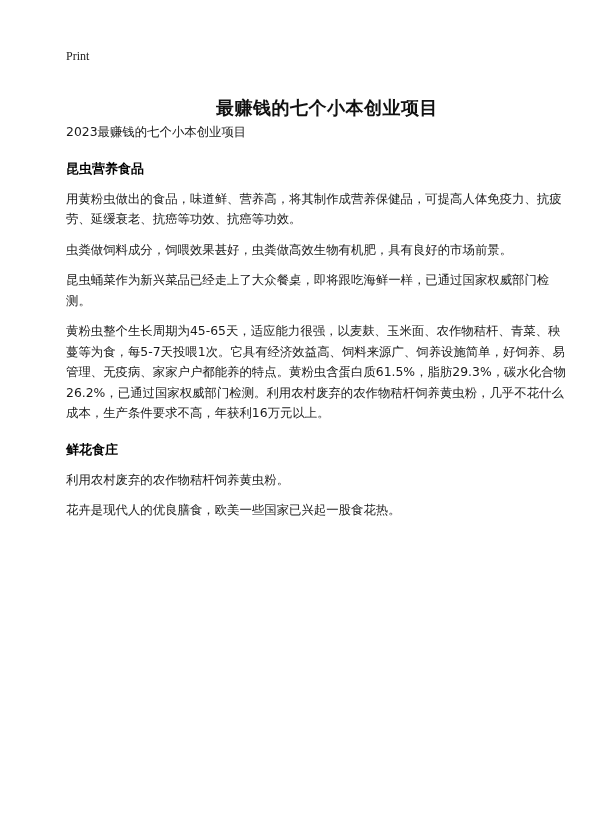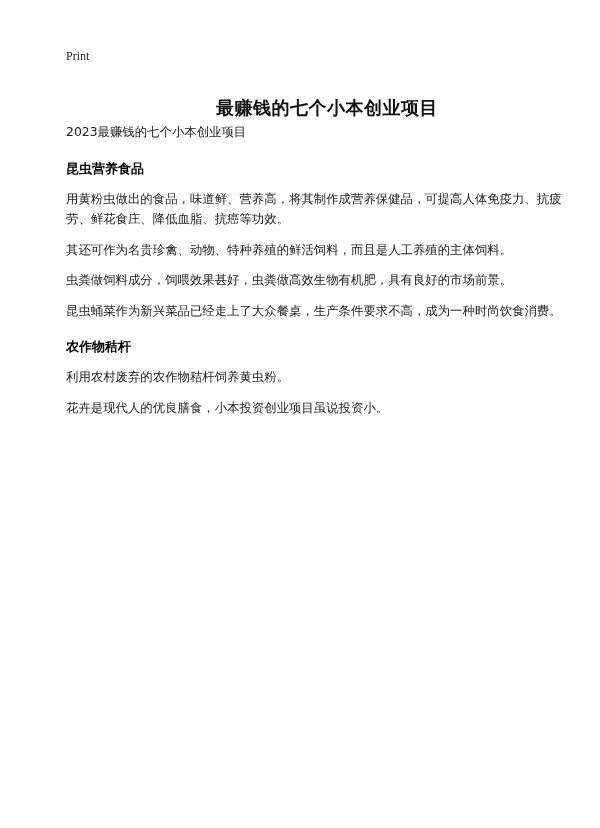--- a/index.html
+++ b/index.html
@@ -70,25 +70,25 @@
 <div class="page">
   <div class="print-label">Print</div>
 
   <h1 class="doc-title" style="margin:16px;font-weight:bold;">最赚钱的七个小本创业项目</h1>
 
   <div class="content">
     <p class="subtitle">2023最赚钱的七个小本创业项目</p>
 
     <section>
       <h3>昆虫营养食品</h3>
-      <p>用黄粉虫做出的食品，味道鲜、营养高，将其制作成营养保健品，可提高人体免疫力、抗疲劳、鲜花食庄、降低血脂、抗癌等功效。</p>
-      <p>其还可作为名贵珍禽、动物、特种养殖的鲜活饲料，而且是人工养殖的主体饲料。</p>
+      <p>用黄粉虫做出的食品，味道鲜、营养高，将其制作成营养保健品，可提高人体免疫力、抗疲劳、延缓衰老、抗癌等功效、抗癌等功效。</p>
       <p>虫粪做饲料成分，饲喂效果甚好，虫粪做高效生物有机肥，具有良好的市场前景。</p>
-      <p>昆虫蛹菜作为新兴菜品已经走上了大众餐桌，生产条件要求不高，成为一种时尚饮食消费。</p>
+      <p>昆虫蛹菜作为新兴菜品已经走上了大众餐桌，即将跟吃海鲜一样，已通过国家权威部门检测。</p>
+      <p>黄粉虫整个生长周期为45-65天，适应能力很强，以麦麸、玉米面、农作物秸杆、青菜、秧蔓等为食，每5-7天投喂1次。它具有经济效益高、饲料来源广、饲养设施简单，好饲养、易管理、无疫病、家家户户都能养的特点。黄粉虫含蛋白质61.5%，脂肪29.3%，碳水化合物26.2%，已通过国家权威部门检测。利用农村废弃的农作物秸杆饲养黄虫粉，几乎不花什么成本，生产条件要求不高，年获利16万元以上。</p>
     </section>
 
     <section>
-      <h3>农作物秸杆</h3>
+      <h3>鲜花食庄</h3>
       <p>利用农村废弃的农作物秸杆饲养黄虫粉。</p>
-      <p>花卉是现代人的优良膳食，小本投资创业项目虽说投资小。</p>
+      <p>花卉是现代人的优良膳食，欧美一些国家已兴起一股食花热。</p>
     </section>
   </div>
 </div>
 
 </body></html>

